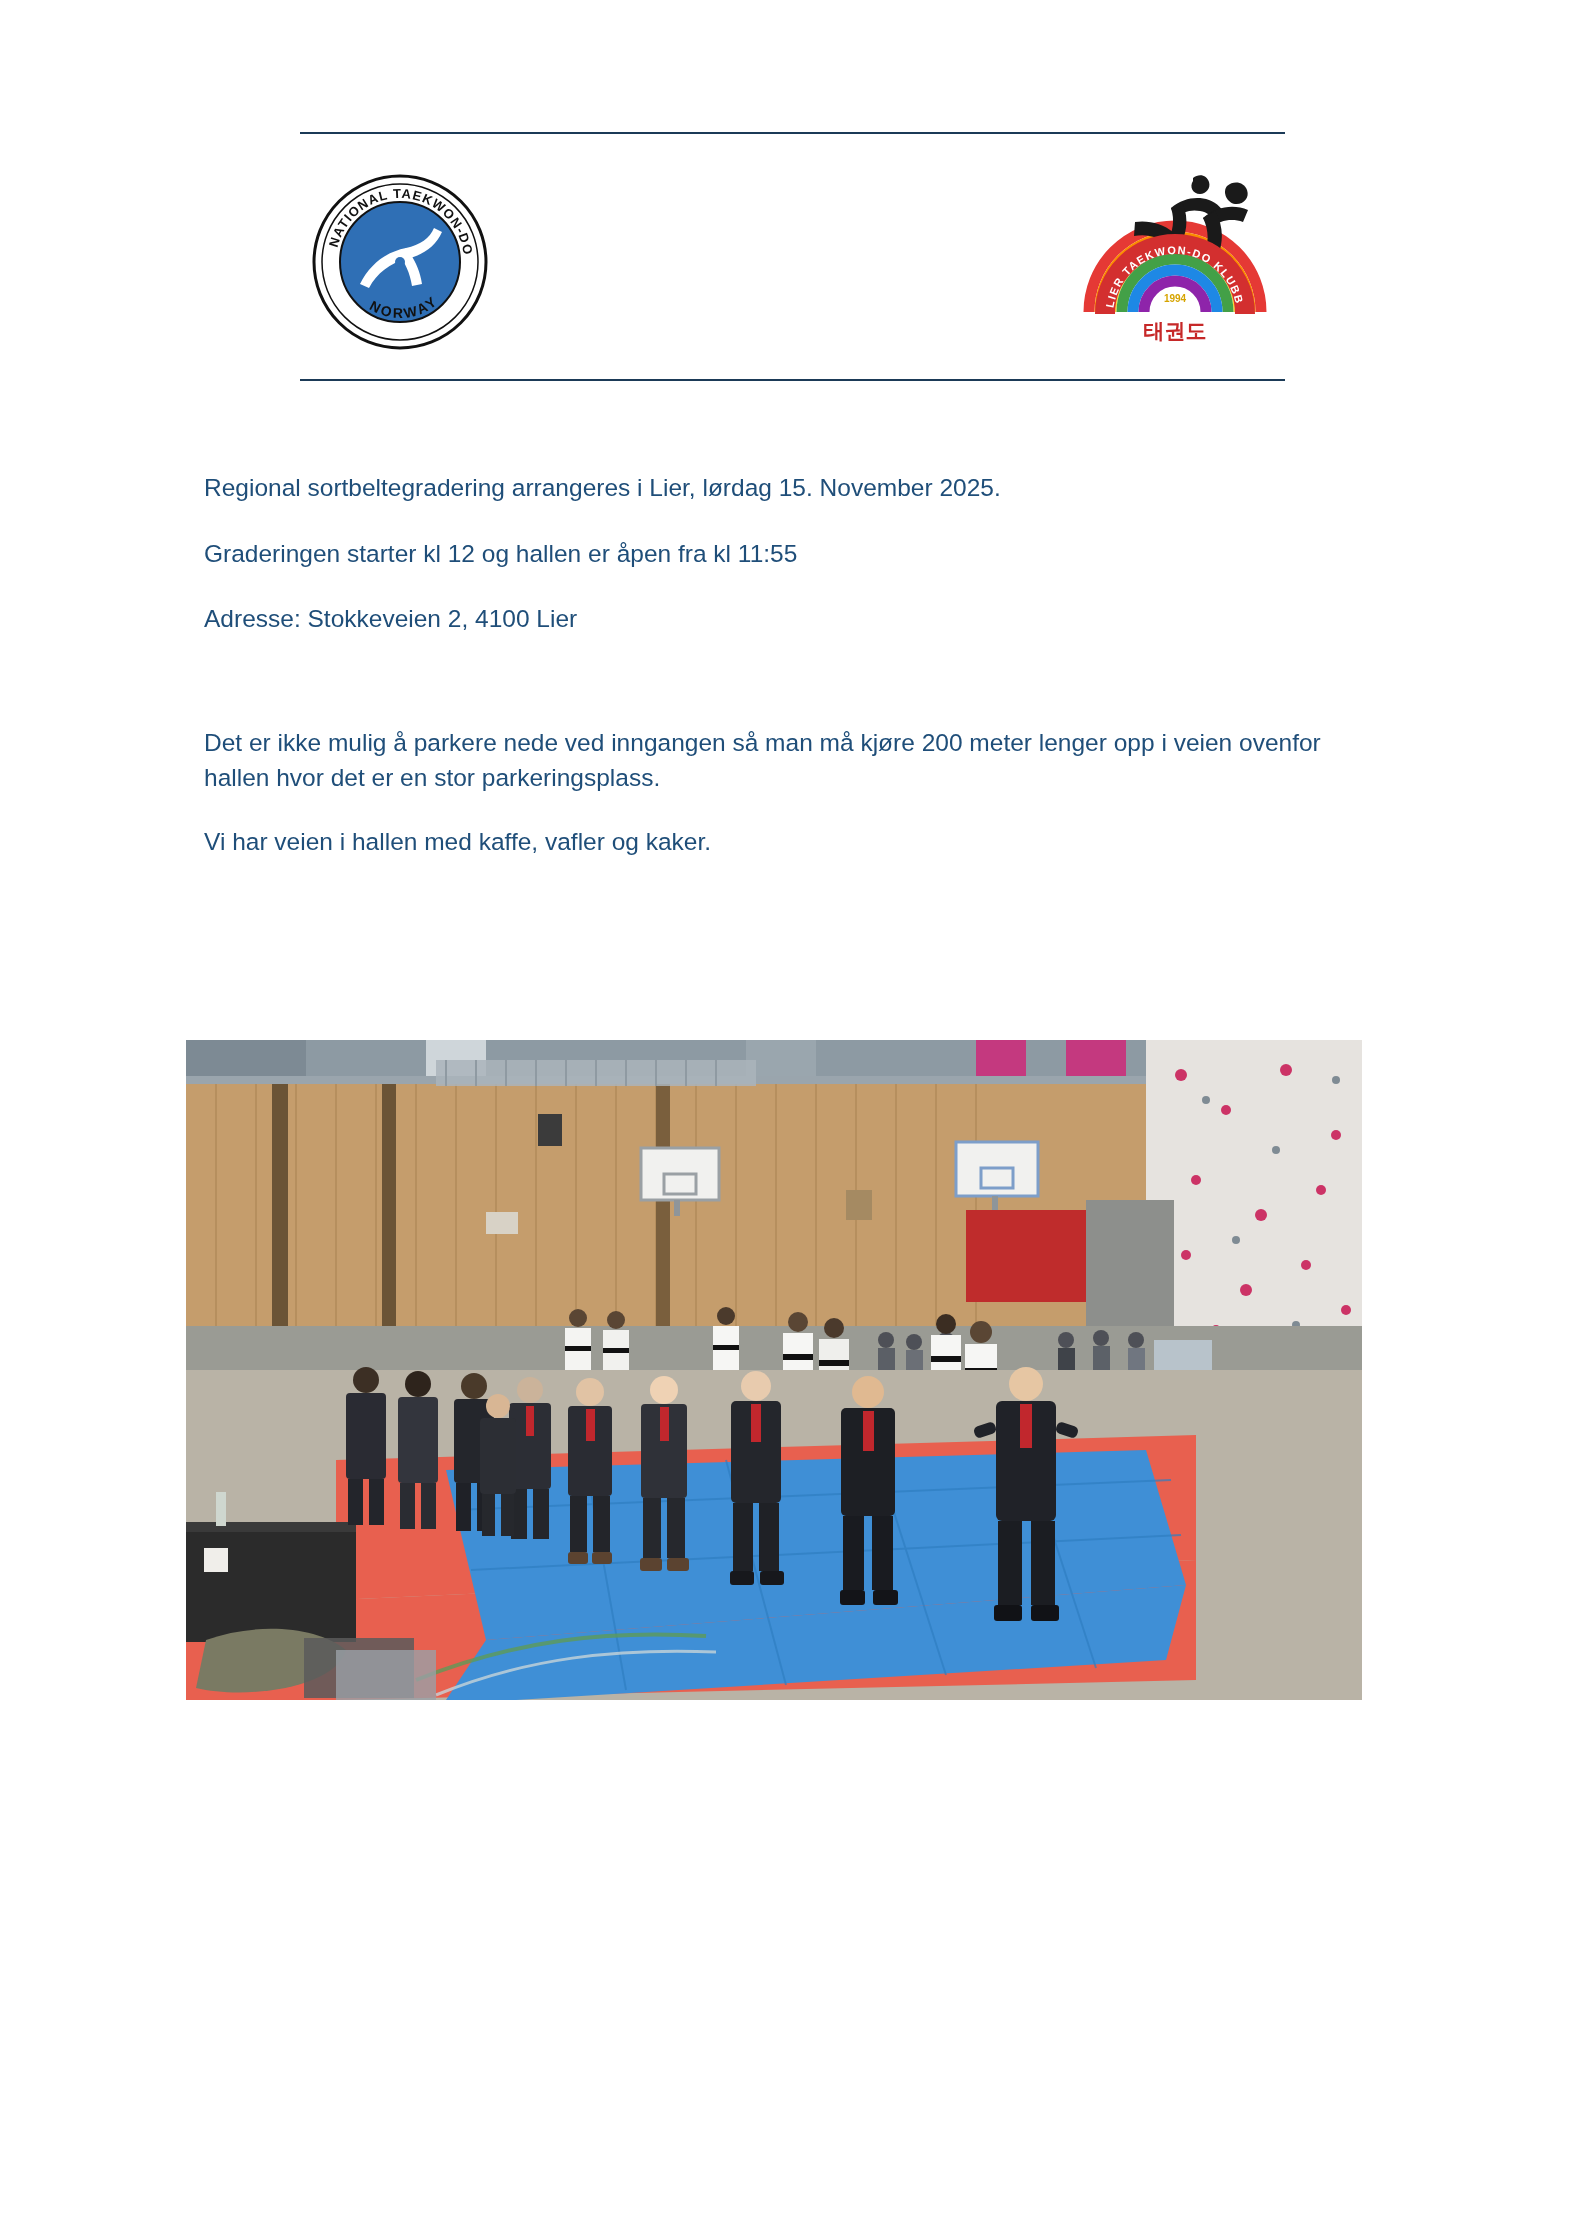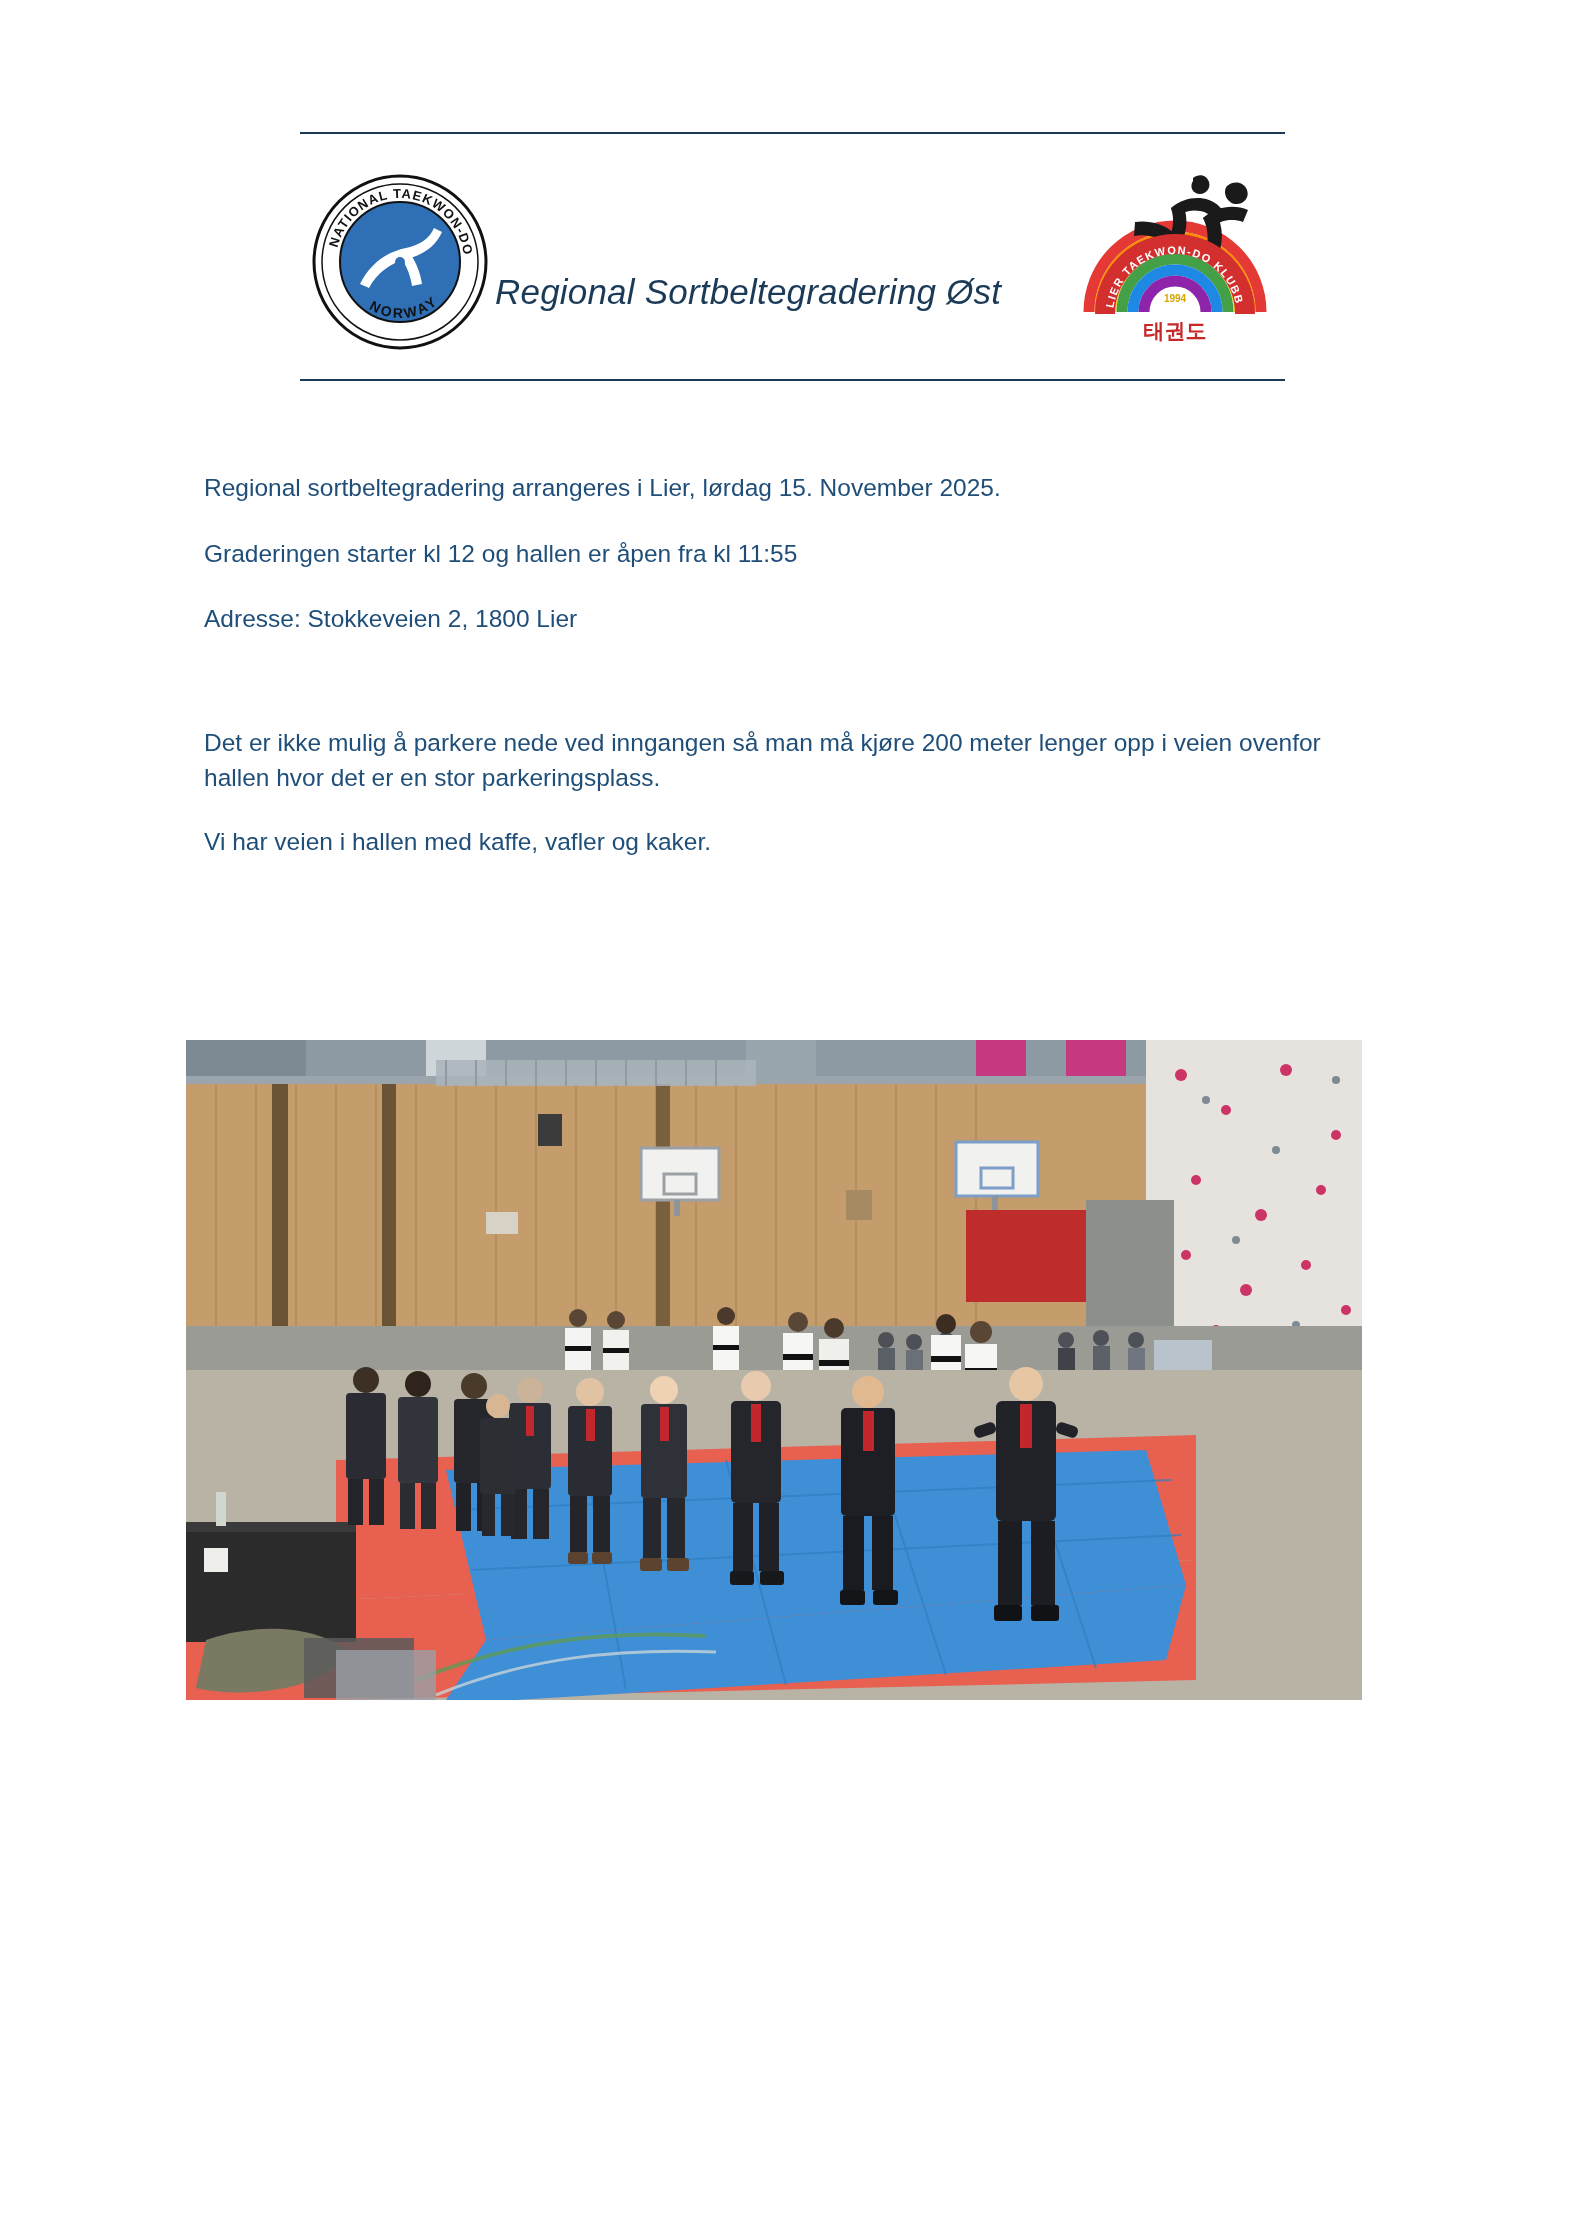--- a/index.html
+++ b/index.html
@@ -120,21 +120,20 @@
           </defs>
           <text font-family="Liberation Sans, sans-serif" font-size="13" font-weight="bold" fill="#111111" letter-spacing="1.1">
             <textPath href="#arcTop" startOffset="7%">NATIONAL TAEKWON-DO</textPath>
           </text>
           <text font-family="Liberation Sans, sans-serif" font-size="14" font-weight="bold" fill="#111111" letter-spacing="2.5">
             <textPath href="#arcBot" startOffset="31%">NORWAY</textPath>
           </text>
         </svg>
       </div>
 
-      <div class="header-title">Regional Sortbeltegradering Øst</div>
 
       <div class="logo-right">
         <svg width="200" height="200" viewBox="0 0 200 200">
 
           <g transform="translate(0,6)">
             <path d="M14 150 A86 86 0 0 1 186 150" fill="none" stroke="#e53935" stroke-width="11"></path>
             <path d="M25 150 A75 75 0 0 1 175 150" fill="none" stroke="#fb8c00" stroke-width="11"></path>
             <path d="M36 150 A64 64 0 0 1 164 150" fill="none" stroke="#fdd835" stroke-width="11"></path>
             <path d="M47 150 A53 53 0 0 1 153 150" fill="none" stroke="#43a047" stroke-width="11"></path>
             <path d="M58 150 A42 42 0 0 1 142 150" fill="none" stroke="#1e88e5" stroke-width="11"></path>
@@ -166,21 +165,21 @@
         </svg>
       </div>
 
     </div>
     <div class="header-rule"></div>
   </div>
 
   <div class="content">
     <p class="para">Regional sortbeltegradering arrangeres i Lier, lørdag 15. November 2025.</p>
     <p class="para">Graderingen starter kl 12 og hallen er åpen fra kl 11:55</p>
-    <p class="para">Adresse: Stokkeveien 2, 1800 Lier</p>
+    <p class="para">Adresse: Stokkeveien 2, 4100 Lier</p>
     <div class="spacer"></div>
     <p class="para wide">Det er ikke mulig å parkere nede ved inngangen så man må kjøre 200 meter lenger opp i veien ovenfor hallen hvor det er en stor parkeringsplass.</p>
     <p class="para">Vi har veien i hallen med kaffe, vafler og kaker.</p>
   </div>
 
   <div class="photo">
     <svg width="1176" height="660" viewBox="0 0 1176 660" preserveAspectRatio="none">
 
       <rect x="0" y="0" width="1176" height="40" fill="#8d9aa3"></rect>
       <rect x="0" y="0" width="120" height="40" fill="#7d8a94"></rect>

